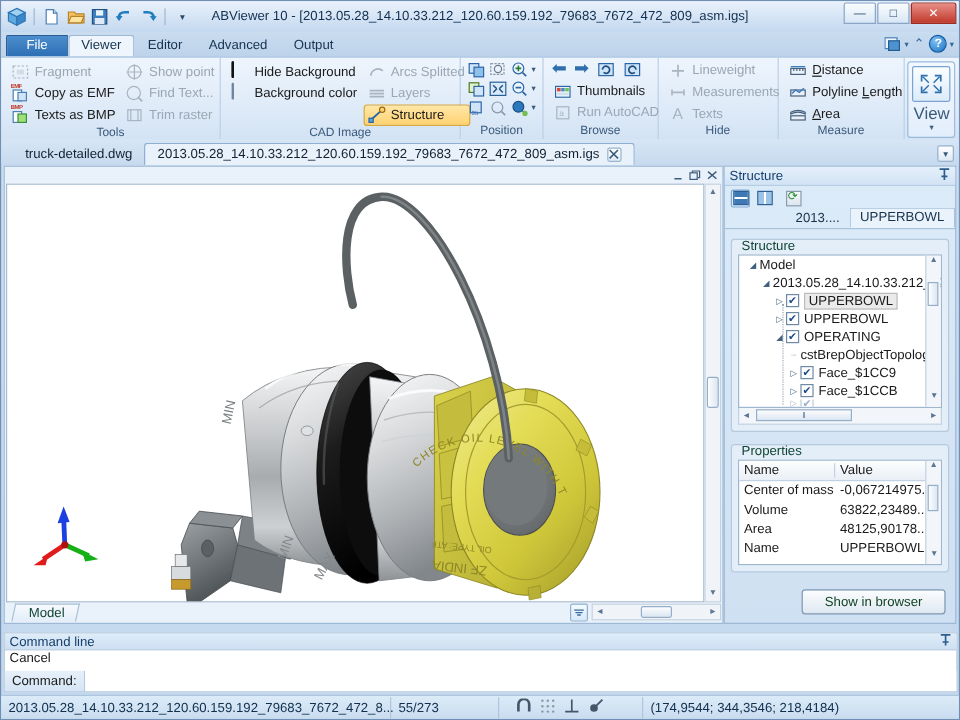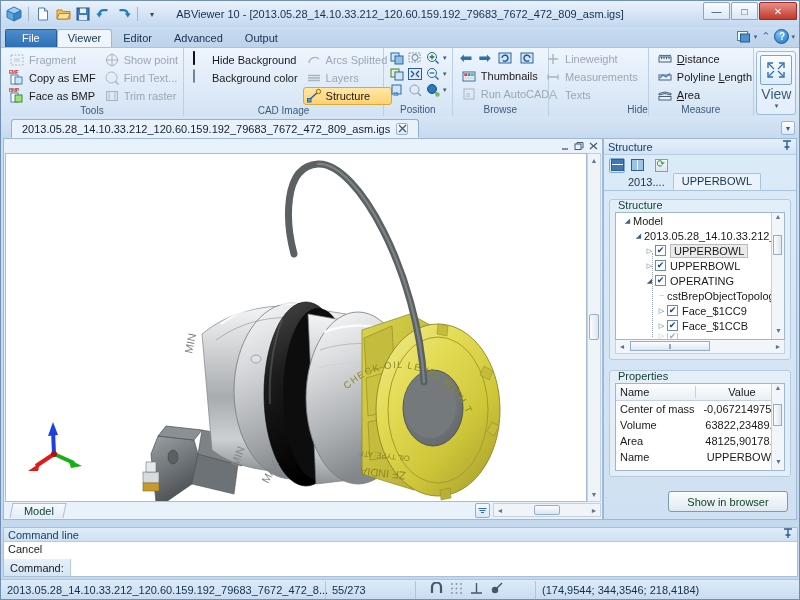--- a/index.html
+++ b/index.html
@@ -156,21 +156,21 @@
     display:flex; align-items:center; justify-content:center; }
   .dtool.sel { border-color:#7fa9d4; background:#d8e9fa; border-radius:2px; }
   .splitic { width:13px; height:12px; border:1px solid #2b5f96; }
   .splitic.h { background:linear-gradient(#3f79b5 45%,#fff 45%,#fff 55%,#3f79b5 55%); }
   .splitic.v { background:linear-gradient(90deg,#9cc4e8 45%,#fff 45%,#fff 55%,#9cc4e8 55%); }
   .refreshic { width:13px; height:13px; background:linear-gradient(#f6f8fa,#dde5ee);
     border:1px solid #8a9bb0; position:relative; }
   .refreshic:after { content:"⟳"; position:absolute; left:1px; top:-2px;
     font-size:10px; color:#2f8f3a; }
   .subtabs { height:16px; display:flex; align-items:flex-end;
-    padding-left:16px; border-bottom:1px solid #a8c3dc; }
+    padding-left:16px; border-bottom:1px solid #a8c3dc;justify-content:flex-end; }
   .stab { font-size:11px; padding:1px 8px 2px; color:#17324c; cursor:default; }
   .stab.active { background:#eaf3fc; border:1px solid #a8c3dc;
     border-bottom:1px solid #eaf3fc; border-radius:2px 2px 0 0; }
   .group { margin:5px 5px 0 5px; border:1px solid #b6cadd; border-radius:3px;
     background:#e4eef9; position:relative; padding:12px 5px 5px 5px; }
   .group > .glegend { position:absolute; left:6px; top:-1px; font-size:11px;
     color:#143; background:transparent; padding:0 2px; }
   .tree { background:#fff; border:1px solid #9eb7cf; height:128px;
     position:relative; overflow:hidden; font-size:11px; }
   .tnode { display:flex; align-items:center; height:15px; white-space:nowrap;
@@ -193,21 +193,21 @@
   .treehs .thumb { position:absolute; left:14px; top:1px; width:80px; height:10px;
     background:linear-gradient(#fdfdfe,#dbe6f2); border:1px solid #94aec9;
     display:flex; align-items:center; justify-content:center;
     font-size:7px; color:#5a7694; }
   .proptbl { background:#fff; border:1px solid #9eb7cf; height:88px;
     position:relative; overflow:hidden; font-size:11px; }
   .prow { display:flex; height:16px; align-items:center; }
   .prow.hdr { background:linear-gradient(#fdfefe,#e9eff6);
     border-bottom:1px solid #c3d2e2; height:17px;}
   .pc1 { width:80px; padding-left:4px; white-space:nowrap; overflow:hidden; }
-  .pc2 { flex:1; padding-left:4px; white-space:nowrap; overflow:hidden;text-align:center; }
+  .pc2 { flex:1; padding-left:4px; white-space:nowrap; overflow:hidden; }
   .prow.hdr .pc1 { border-right:1px solid #c3d2e2; }
   .showbrowser { position:absolute; right:8px; bottom:7px; width:120px;
     height:21px; border:1px solid #8099b2; border-radius:3px;
     background:linear-gradient(#fbfdff,#dfe8f1); font-size:11px;
     display:flex; align-items:center; justify-content:center; color:#142; }
 
   
   .cmdpanel { position:absolute; left:2px; bottom:22px; width:795px; height:50px;
     background:#fff; border:1px solid #a9c0d6; }
   .cmdhdr { height:14px; background:linear-gradient(#dfecf9,#cfe0f2);
@@ -332,21 +332,21 @@
                   <rect x="2" y="5" width="7" height="9" fill="#fff" stroke="#4a7fb5"></rect>
                   <rect x="6" y="7" width="7" height="7" fill="#cfe4f7" stroke="#4a7fb5"></rect>
                 </svg></span>
             <span>Copy as EMF</span>
           </div>
           <div class="ritem">
             <span class="ico"><span class="minilbl">BMP</span><svg width="16" height="16">
                   <rect x="2" y="5" width="7" height="9" fill="#fff" stroke="#4a7fb5"></rect>
                   <rect x="6" y="7" width="7" height="7" fill="#9fe07a" stroke="#3a8f3a"></rect>
                 </svg></span>
-            <span>Face as BMP</span>
+            <span>Texts as BMP</span>
           </div>
         </div>
         <div class="rcol">
           <div class="ritem dis">
             <span class="ico"><svg width="16" height="16">
                   <circle cx="8" cy="8" r="5.5" fill="none" stroke="#a8b4c0"></circle>
                   <path d="M8 1.5v13M1.5 8h13" stroke="#a8b4c0"></path>
                 </svg></span>
             <span>Show point</span>
           </div>
@@ -489,21 +489,21 @@
           <span class="ico"><svg width="16" height="16">
                 <rect x="3" y="3" width="10" height="10" fill="none" stroke="#a8b4c0"></rect>
                 <text x="5" y="11" font-size="7" fill="#a8b4c0">a</text>
               </svg></span>
           <span>Run AutoCAD</span>
         </div>
       </div>
       <div class="gtitle">Browse</div>
     </div>
 
-    <div class="rgroup" style="width:100px;align-items:flex-end;">
+    <div class="rgroup" style="width:100px;">
       <div class="gbody" style="flex-direction:column;padding-top:2px;">
         <div class="ritem dis">
           <span class="ico"><svg width="16" height="16">
                 <path d="M3 8h10M8 3v10" stroke="#a8b4c0" stroke-width="1.4"></path>
               </svg></span>
           <span>Lineweight</span>
         </div>
         <div class="ritem dis">
           <span class="ico"><svg width="16" height="16">
                 <path d="M3 8h10M3 5.5v5M13 5.5v5" stroke="#a8b4c0" stroke-width="1.3"></path>
@@ -554,20 +554,23 @@
               <path d="M4 4l5 5M18 4l-5 5M4 16l5-5M18 16l-5-5" stroke="#2f6fae" stroke-width="1.2"></path>
             </svg>
         </div>
         <div class="viewlbl">View</div>
         <div class="viewcaret">▾</div>
       </div>
     </div>
   </div>
 
   <div class="doctabs">
+    <div class="dtab">
+      <span>truck-detailed.dwg</span>
+    </div>
     <div class="dtab active">
       <span>2013.05.28_14.10.33.212_120.60.159.192_79683_7672_472_809_asm.igs</span>
       <span class="x">
         <svg width="9" height="9" viewBox="0 0 9 9">
             <path d="M1 1l7 7M8 1l-7 7" stroke="#3d5c7a" stroke-width="1.3"></path>
           </svg>
       </span>
     </div>
     <div class="pinright">▾</div>
   </div>

